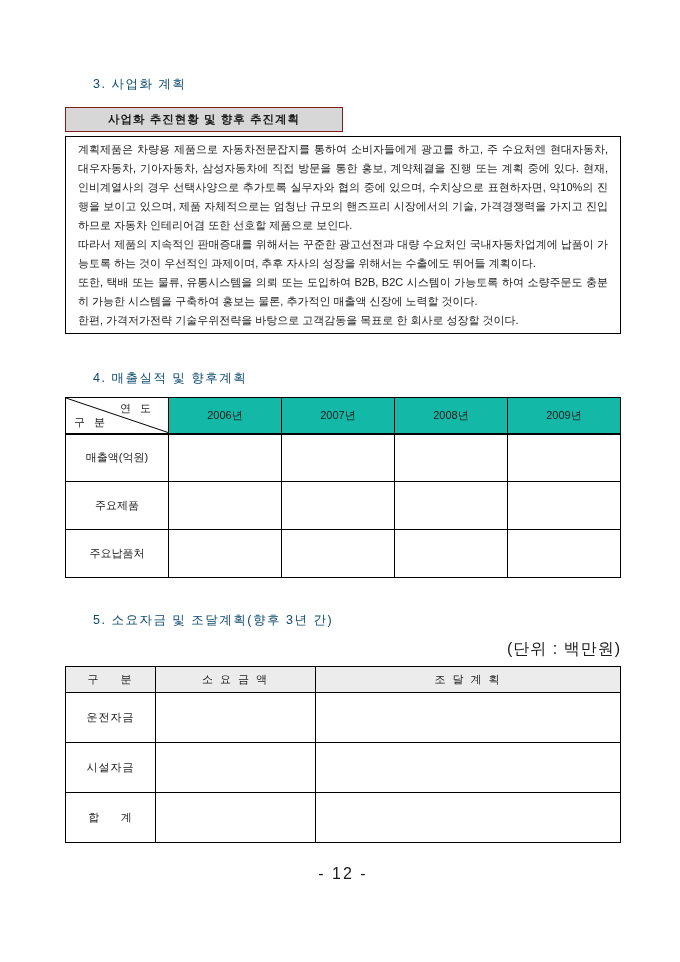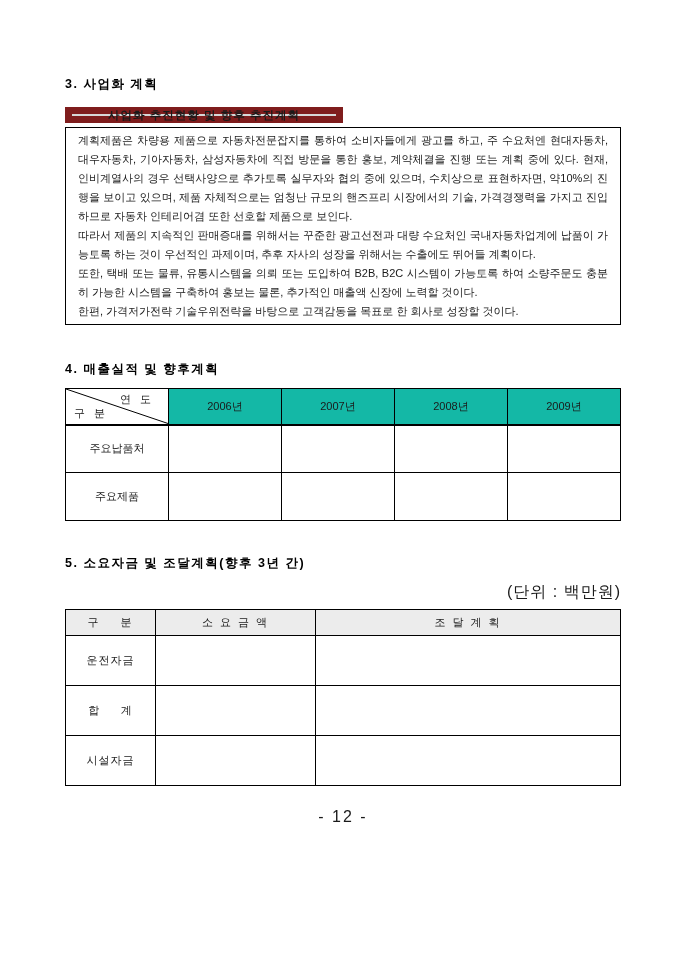--- a/index.html
+++ b/index.html
@@ -8,31 +8,31 @@
     width:680px; height:962px;
     font-family:"Liberation Sans","DejaVu Sans",sans-serif;
     color:#1a1a1a;
     position:relative;
     overflow:hidden;
   }
   .page { position:relative; width:680px; height:962px; background:#fff; }
   .content { position:absolute; left:65px; top:0; width:556px; }
 
   .sec-title {
-    font-size:12.5px; font-weight:bold; letter-spacing:1.5px; color:#000000;
+    font-size:12.5px; font-weight:normal; letter-spacing:1.5px; color:#0c4a6e;margin-left:28px;
   }
   .sec-title.first { margin-top:76px; }
   .sec-title.sec4  { margin-top:36px; }
   .sec-title.sec5  { margin-top:34px; }
 
   .tab {
     margin-top:14px;
-    width:278px; height:16px;
+    width:278px; height:25px;
     background:#d7d7d7;
-    border:7px solid #7f1d1d;
+    border:1px solid #7f1d1d;
     display:flex; align-items:center; justify-content:center;
     font-size:11.5px; font-weight:bold; letter-spacing:1px;
   }
   .plan-box {
     margin-top:4px;
     border:1px solid #000;
     padding:3px 12px;
     font-size:11px; line-height:19px;
     text-align:justify;
   }
@@ -100,28 +100,35 @@
             </svg>
             <span class="corner-top">연 도</span>
             <span class="corner-bottom">구 분</span>
           </td>
           <td>2006년</td>
           <td>2007년</td>
           <td>2008년</td>
           <td>2009년</td>
         </tr>
         <tr class="body">
-          <td>주요납품처</td>
+          <td>매출액(억원)</td>
           <td></td>
           <td></td>
           <td></td>
           <td></td>
         </tr>
         <tr class="body">
           <td>주요제품</td>
+          <td></td>
+          <td></td>
+          <td></td>
+          <td></td>
+        </tr>
+        <tr class="body">
+          <td>주요납품처</td>
           <td></td>
           <td></td>
           <td></td>
           <td></td>
         </tr>
       </tbody>
     </table>
 
     <div class="sec-title sec5">5. 소요자금 및 조달계획(향후 3년 간)</div>
 
@@ -138,26 +145,26 @@
           <td>구    분</td>
           <td>소 요 금 액</td>
           <td>조 달 계 획</td>
         </tr>
         <tr class="body">
           <td>운전자금</td>
           <td></td>
           <td></td>
         </tr>
         <tr class="body">
-          <td>합     계</td>
+          <td>시설자금</td>
           <td></td>
           <td></td>
         </tr>
         <tr class="body">
-          <td>시설자금</td>
+          <td>합     계</td>
           <td></td>
           <td></td>
         </tr>
       </tbody>
     </table>
 
     <div class="page-num">- 12 -</div>
 
   </div>
 </div>

